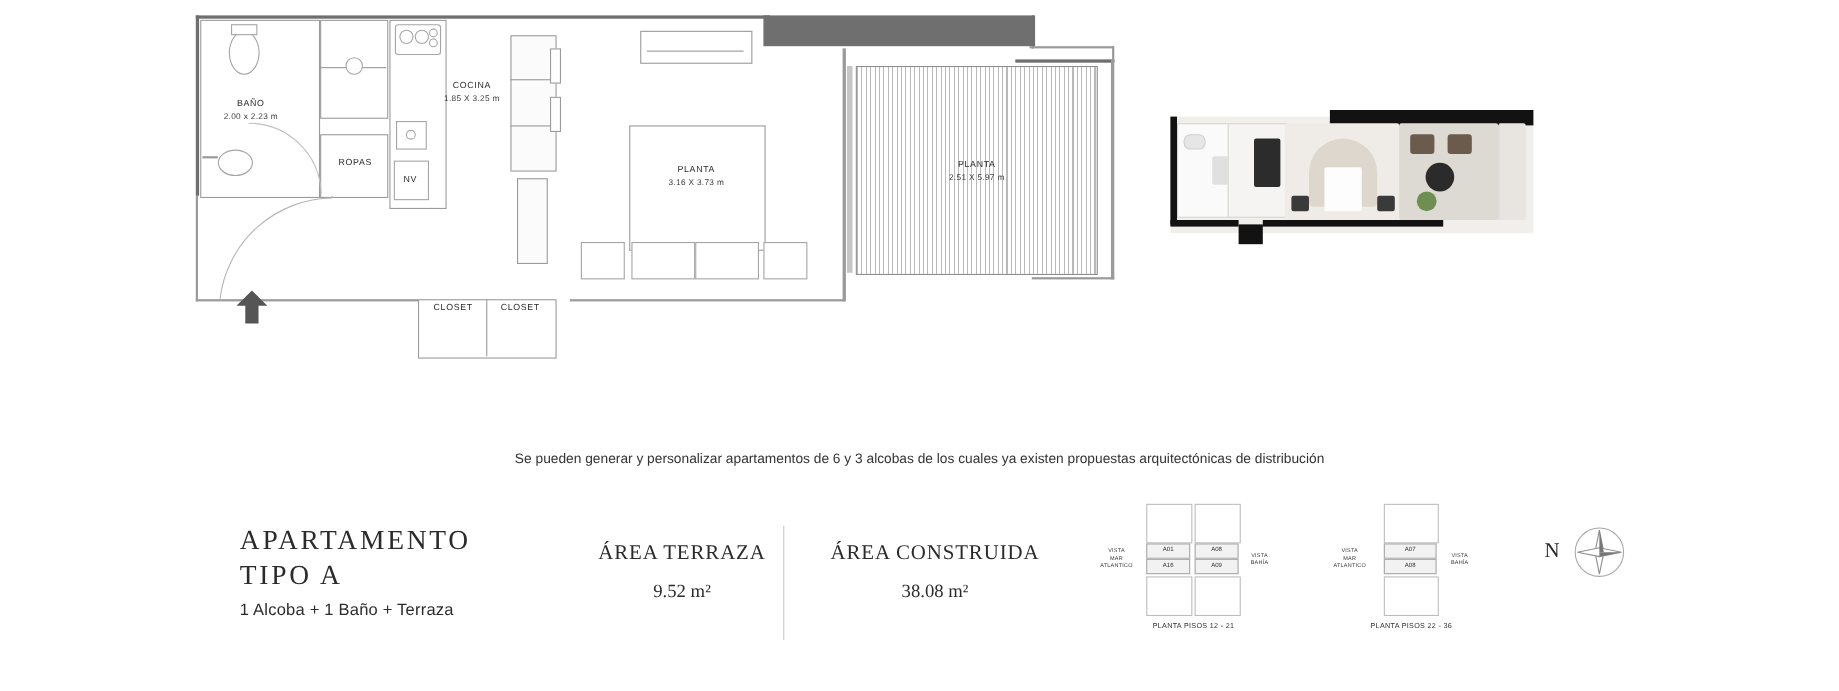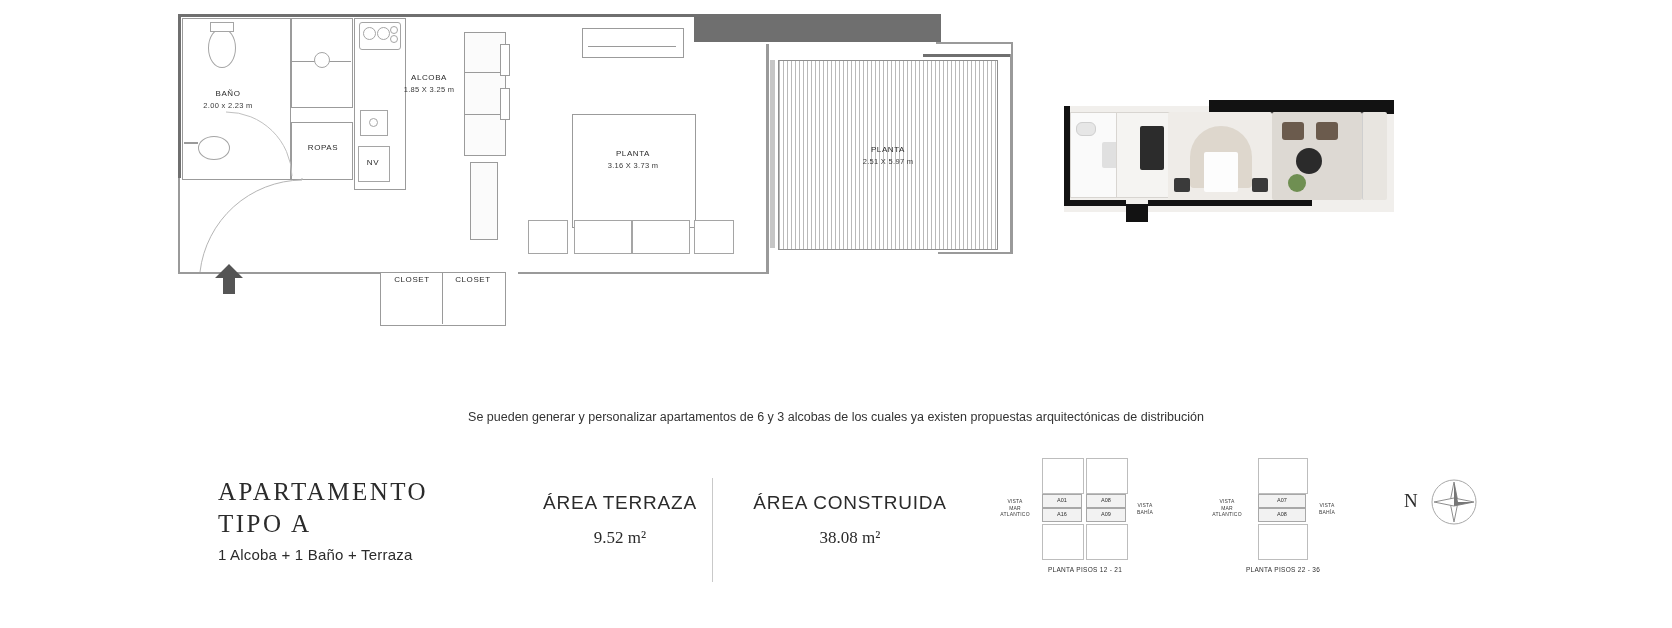--- a/index.html
+++ b/index.html
@@ -138,21 +138,21 @@
     font-size: 15px;
     color: #2b2b2b;
     margin-top: 6px;
     letter-spacing: .2px;
   }
   .metric {
     position: absolute;
     text-align: center;
   }
   .metric .m-label {
-    font-family: Liberation Sans, sans-serif;
+    font-family: Liberation Serif, serif;
     font-size: 19px;
     letter-spacing: .8px;
     color: #2b2b2b;
   }
   .metric .m-value {
     font-family: "Liberation Serif", serif;
     font-size: 17px;
     color: #2b2b2b;
     margin-top: 14px;
   }
@@ -261,21 +261,21 @@
     <div class="fbox round" style="left:199px;top:13px;width:11px;height:11px;"></div>
     <div class="fbox round" style="left:212px;top:12px;width:6px;height:6px;"></div>
     <div class="fbox round" style="left:212px;top:21px;width:6px;height:6px;"></div>
     <div class="fbox" style="left:182px;top:96px;width:26px;height:24px;"></div>
     <div class="fbox round" style="left:191px;top:104px;width:7px;height:7px;"></div>
     <div class="fbox" style="left:180px;top:132px;width:30px;height:34px;"></div>
     <div class="label" style="left:180px;top:143px;width:30px;">
       <span>NV</span>
     </div>
     <div class="label" style="left:196px;top:58px;width:110px;">
-      <span>ALCOBA</span>
+      <span>COCINA</span>
       <span class="dim">1.85 X 3.25 m</span>
     </div>
 
     <div class="room fill-light" style="left:286px;top:18px;width:40px;height:122px;"></div>
     <div class="thinline" style="left:286px;top:58px;width:40px;height:1px;"></div>
     <div class="thinline" style="left:286px;top:100px;width:40px;height:1px;"></div>
     <div class="room" style="left:322px;top:30px;width:8px;height:30px;"></div>
     <div class="room" style="left:322px;top:74px;width:8px;height:30px;"></div>
     <div class="room fill-light" style="left:292px;top:148px;width:26px;height:76px;"></div>
 

